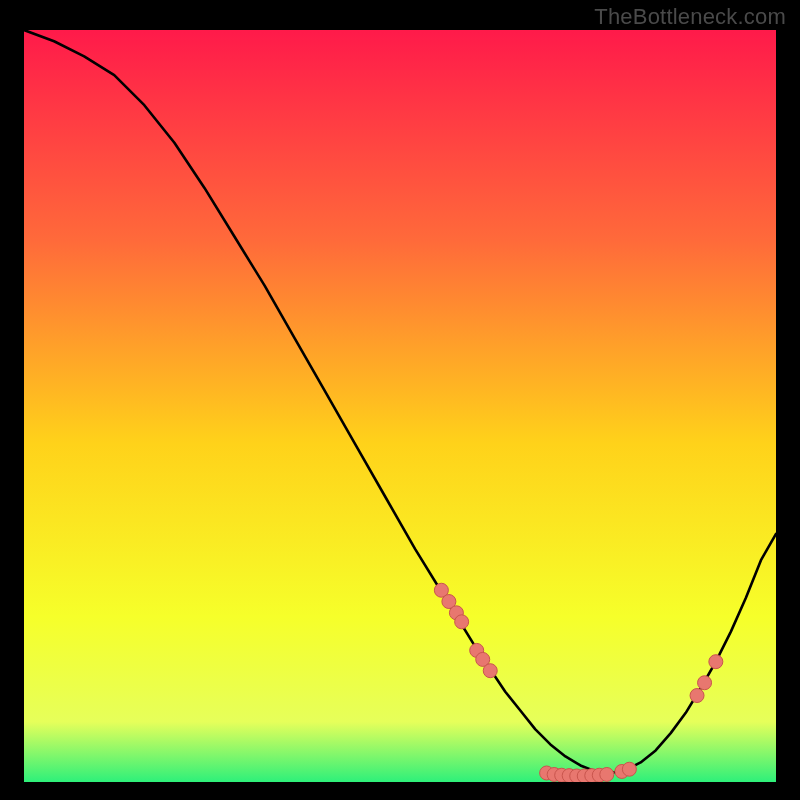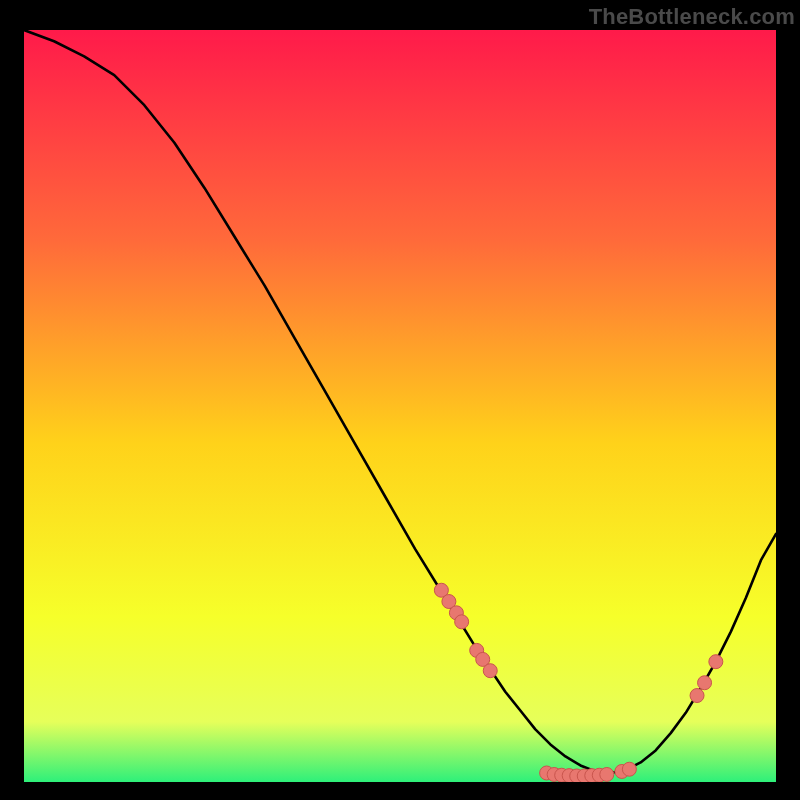--- a/index.html
+++ b/index.html
@@ -13,24 +13,24 @@
   }
   .frame {
     position: relative;
     width: 800px;
     height: 800px;
     background: #000000;
   }
   .watermark {
     position: absolute;
     top: 4px;
-    right: 5px;
+    right: 14px;
     color: #4a4a4a;
     font-size: 22px;
-    font-weight: 700;
+    font-weight: 400;
     letter-spacing: 0.2px;
   }
   .plot-wrapper {
     position: absolute;
     left: 24px;
     top: 30px;
     width: 752px;
     height: 752px;
   }
   svg {

